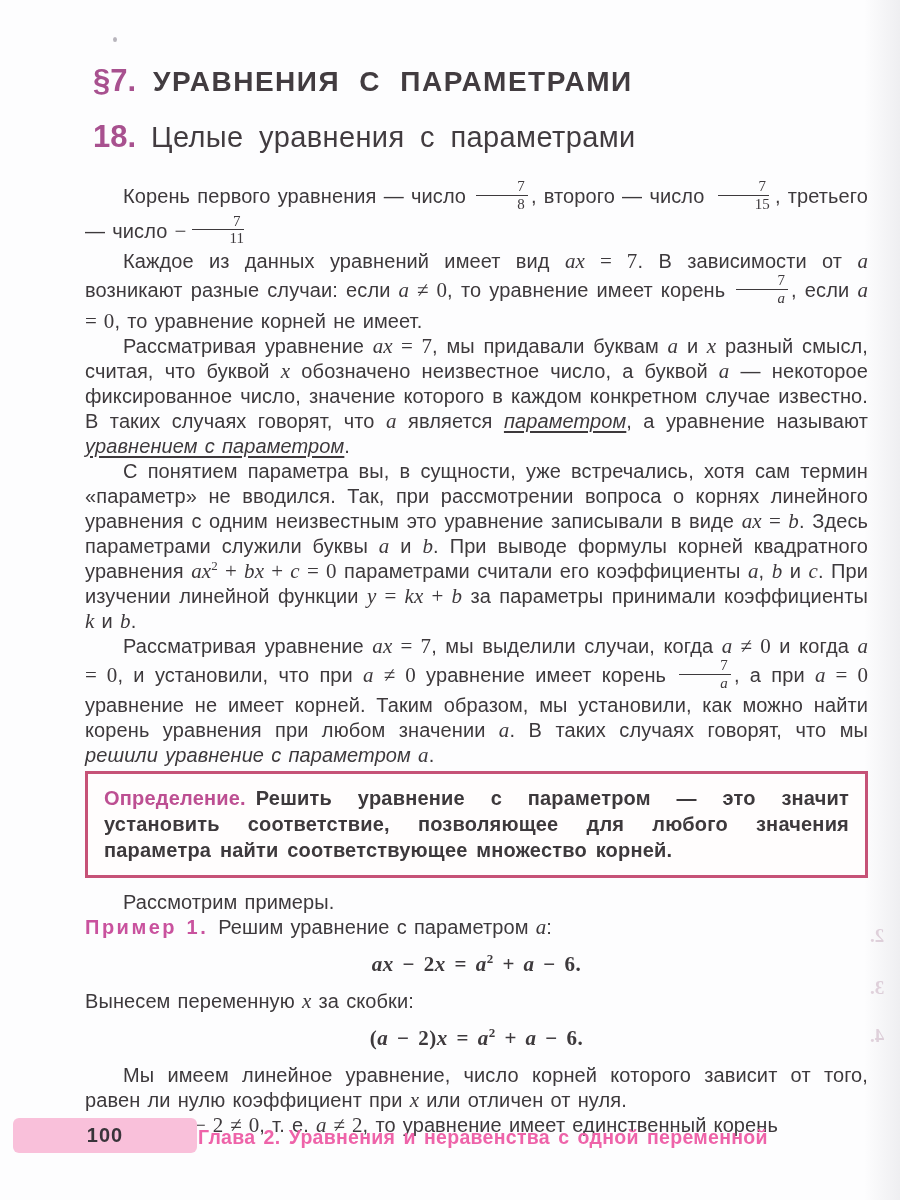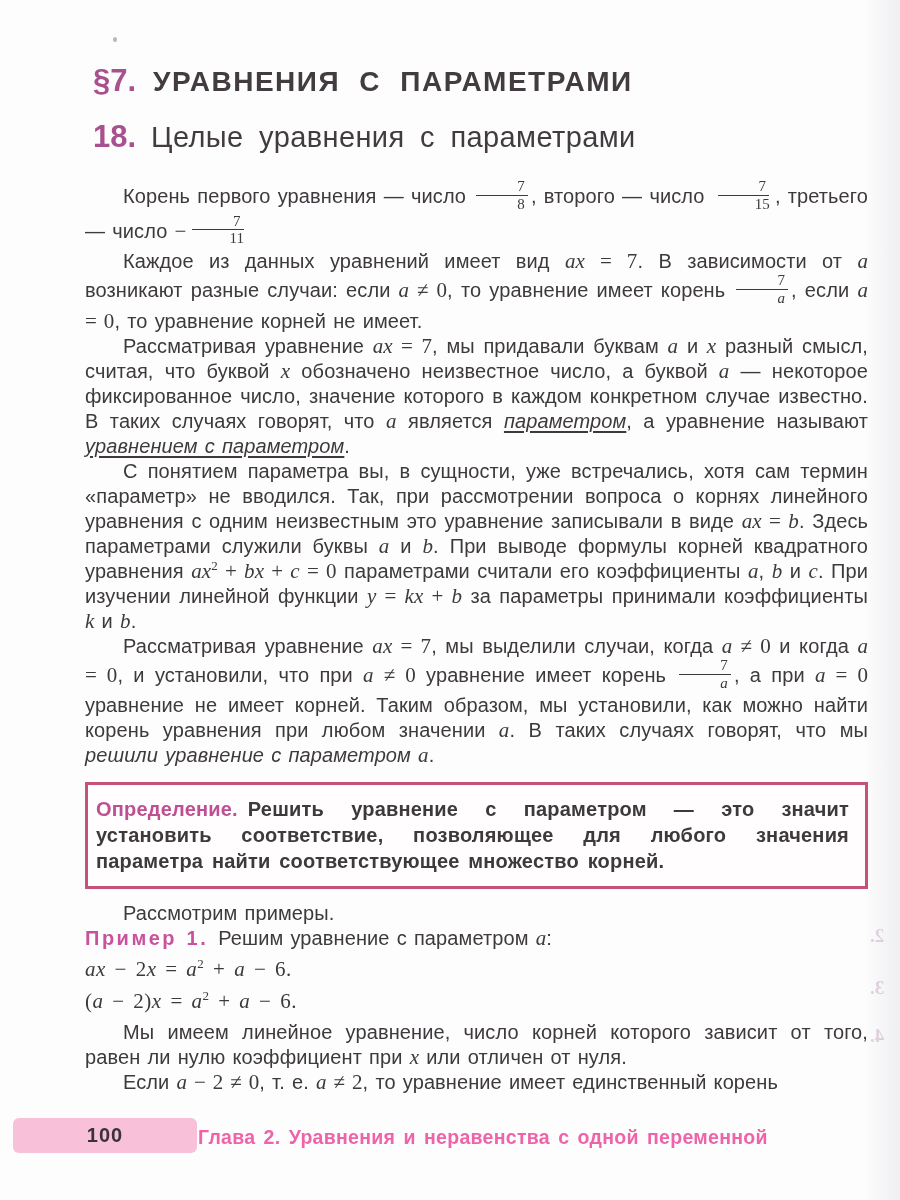--- a/index.html
+++ b/index.html
@@ -35,28 +35,28 @@
   .seg-i{font-style:italic;}
   .seg-u{font-style:italic;text-decoration:underline;text-underline-offset:3px;text-decoration-thickness:1.5px;}
   sup.seg-sup{font-family:"Liberation Serif", serif;font-size:13px;line-height:0;}
   .frac{display:inline-flex;flex-direction:column;align-items:center;vertical-align:middle;
     font-family:"Liberation Serif", serif;font-size:15px;line-height:1.12;margin:0 3px;transform:translateY(-2px);}
   .frac .fn{border-bottom:1.4px solid currentColor;padding:0 3px;}
   .frac .fd{padding:0 2px;}
   .frac .it{font-style:italic;}
   
   .def-box{border:3px solid var(--box_border_pink);background:#fffdfd;
-    margin:14px 0 12px 0;padding:11px 16px 12px 8px;}
+    margin:3px 0 12px 0;padding:11px 16px 12px 16px;}
   .def-box p{margin:0;font-size:20px;line-height:26px;font-weight:bold;text-align:justify;
     letter-spacing:0.2px;word-spacing:3px;}
   .def-label{color:var(--def_label_pink);margin-right:10px;}
   
   .ex-label{color:var(--example_pink);font-weight:bold;letter-spacing:2.5px;margin-right:10px;}
-  .equation{margin:5px 0;text-align:left;font-size:21px;line-height:27px;
-    font-family:"Liberation Serif", serif;letter-spacing:0.5px;word-spacing:3px;}
+  .equation{margin:11px 0;text-align:center;font-size:21px;line-height:27px;
+    font-family:"Liberation Serif", serif;letter-spacing:0.5px;word-spacing:3px;font-weight:bold;}
   
   .page-badge{position:absolute;left:13px;top:1118px;width:184px;height:35px;
     background:var(--footer_bar_pink);display:flex;align-items:center;justify-content:center;border-radius:6px;}
   .page-badge span{font-weight:bold;font-size:20px;letter-spacing:1px;color:#39343a;}
   .chapter{position:absolute;left:198px;top:1126px;color:var(--footer_text_pink);
     font-weight:bold;font-size:19.5px;letter-spacing:0.3px;word-spacing:2.5px;}
   
   .ghost{position:absolute;right:16px;transform:scaleX(-1);
     font-family:"Liberation Serif", serif;font-weight:bold;font-size:19px;
     color:rgba(170,120,150,0.30);}
@@ -101,20 +101,21 @@
   <div class="def-box">
     <p><span class="def-label">Определение.</span><span>Решить уравнение с параметром — это значит установить соответствие, позволяющее для любого значения параметра найти соответствующее множество корней.</span></p>
   </div>
 
   <p class="para indent">Рассмотрим примеры.</p>
 
   <p class="para"><span class="ex-label">Пример 1.</span><span><span class="seg-t">Решим уравнение с параметром </span><span class="seg-v">a</span><span class="seg-t">:</span></span></p>
 
   <div class="equation"><span class="seg-v">ax</span><span class="seg-m"> − 2</span><span class="seg-v">x</span><span class="seg-m"> = </span><span class="seg-v">a</span><sup class="seg-sup">2</sup><span class="seg-m"> + </span><span class="seg-v">a</span><span class="seg-m"> − 6.</span></div>
 
+  <p class="para"><span class="seg-t">Вынесем переменную </span><span class="seg-v">x</span><span class="seg-t"> за скобки:</span></p>
 
   <div class="equation"><span class="seg-m">(</span><span class="seg-v">a</span><span class="seg-m"> − 2)</span><span class="seg-v">x</span><span class="seg-m"> = </span><span class="seg-v">a</span><sup class="seg-sup">2</sup><span class="seg-m"> + </span><span class="seg-v">a</span><span class="seg-m"> − 6.</span></div>
 
   <p class="para indent"><span class="seg-t">Мы имеем линейное уравнение, число корней которого зависит от того, равен ли нулю коэффициент при </span><span class="seg-v">x</span><span class="seg-t"> или отличен от нуля.</span></p>
   <p class="para indent"><span class="seg-t">Если </span><span class="seg-v">a</span><span class="seg-m"> − 2 ≠ 0</span><span class="seg-t">, т. е. </span><span class="seg-v">a</span><span class="seg-m"> ≠ 2</span><span class="seg-t">, то уравнение имеет единственный корень</span></p>
 
 </div>
 
 <div class="page-badge">
   <span>100</span>

